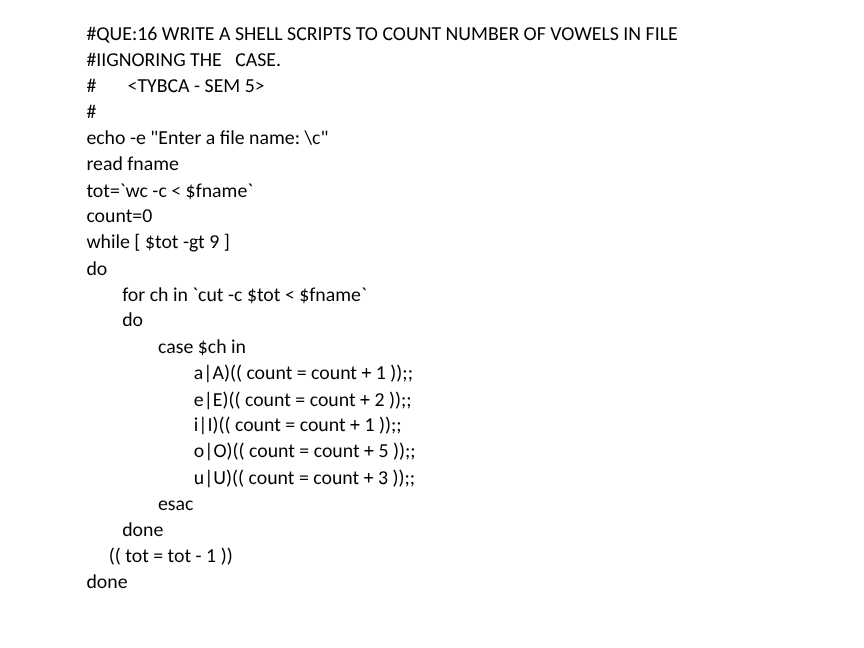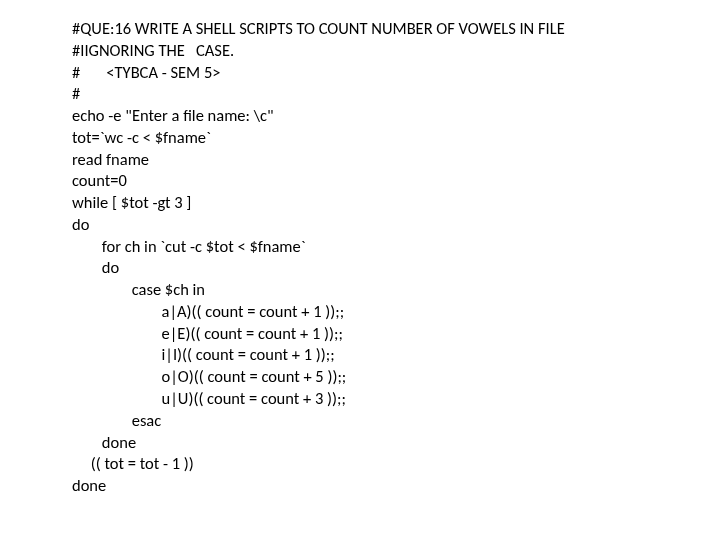--- a/index.html
+++ b/index.html
@@ -22,30 +22,30 @@
 </style>
 </head>
 <body>
 
 <div class="page">
   <div class="line">#QUE:16 WRITE A SHELL SCRIPTS TO COUNT NUMBER OF VOWELS IN FILE</div>
   <div class="line">#IIGNORING THE   CASE.</div>
   <div class="line">#       &lt;TYBCA - SEM 5&gt;</div>
   <div class="line">#</div>
   <div class="line">echo -e "Enter a file name: \c"</div>
+  <div class="line">read fname</div>
   <div class="line">tot=`wc -c &lt; $fname`</div>
-  <div class="line">read fname</div>
   <div class="line">count=0</div>
-  <div class="line">while [ $tot -gt 3 ]</div>
+  <div class="line">while [ $tot -gt 9 ]</div>
   <div class="line">do</div>
   <div class="line">        for ch in `cut -c $tot &lt; $fname`</div>
   <div class="line">        do</div>
   <div class="line">                case $ch in</div>
   <div class="line">                        a|A)(( count = count + 1 ));;</div>
-  <div class="line">                        e|E)(( count = count + 1 ));;</div>
+  <div class="line">                        e|E)(( count = count + 2 ));;</div>
   <div class="line">                        i|I)(( count = count + 1 ));;</div>
   <div class="line">                        o|O)(( count = count + 5 ));;</div>
   <div class="line">                        u|U)(( count = count + 3 ));;</div>
   <div class="line">                esac</div>
   <div class="line">        done</div>
   <div class="line">     (( tot = tot - 1 ))</div>
   <div class="line">done</div>
 </div>
 
 </body></html>

